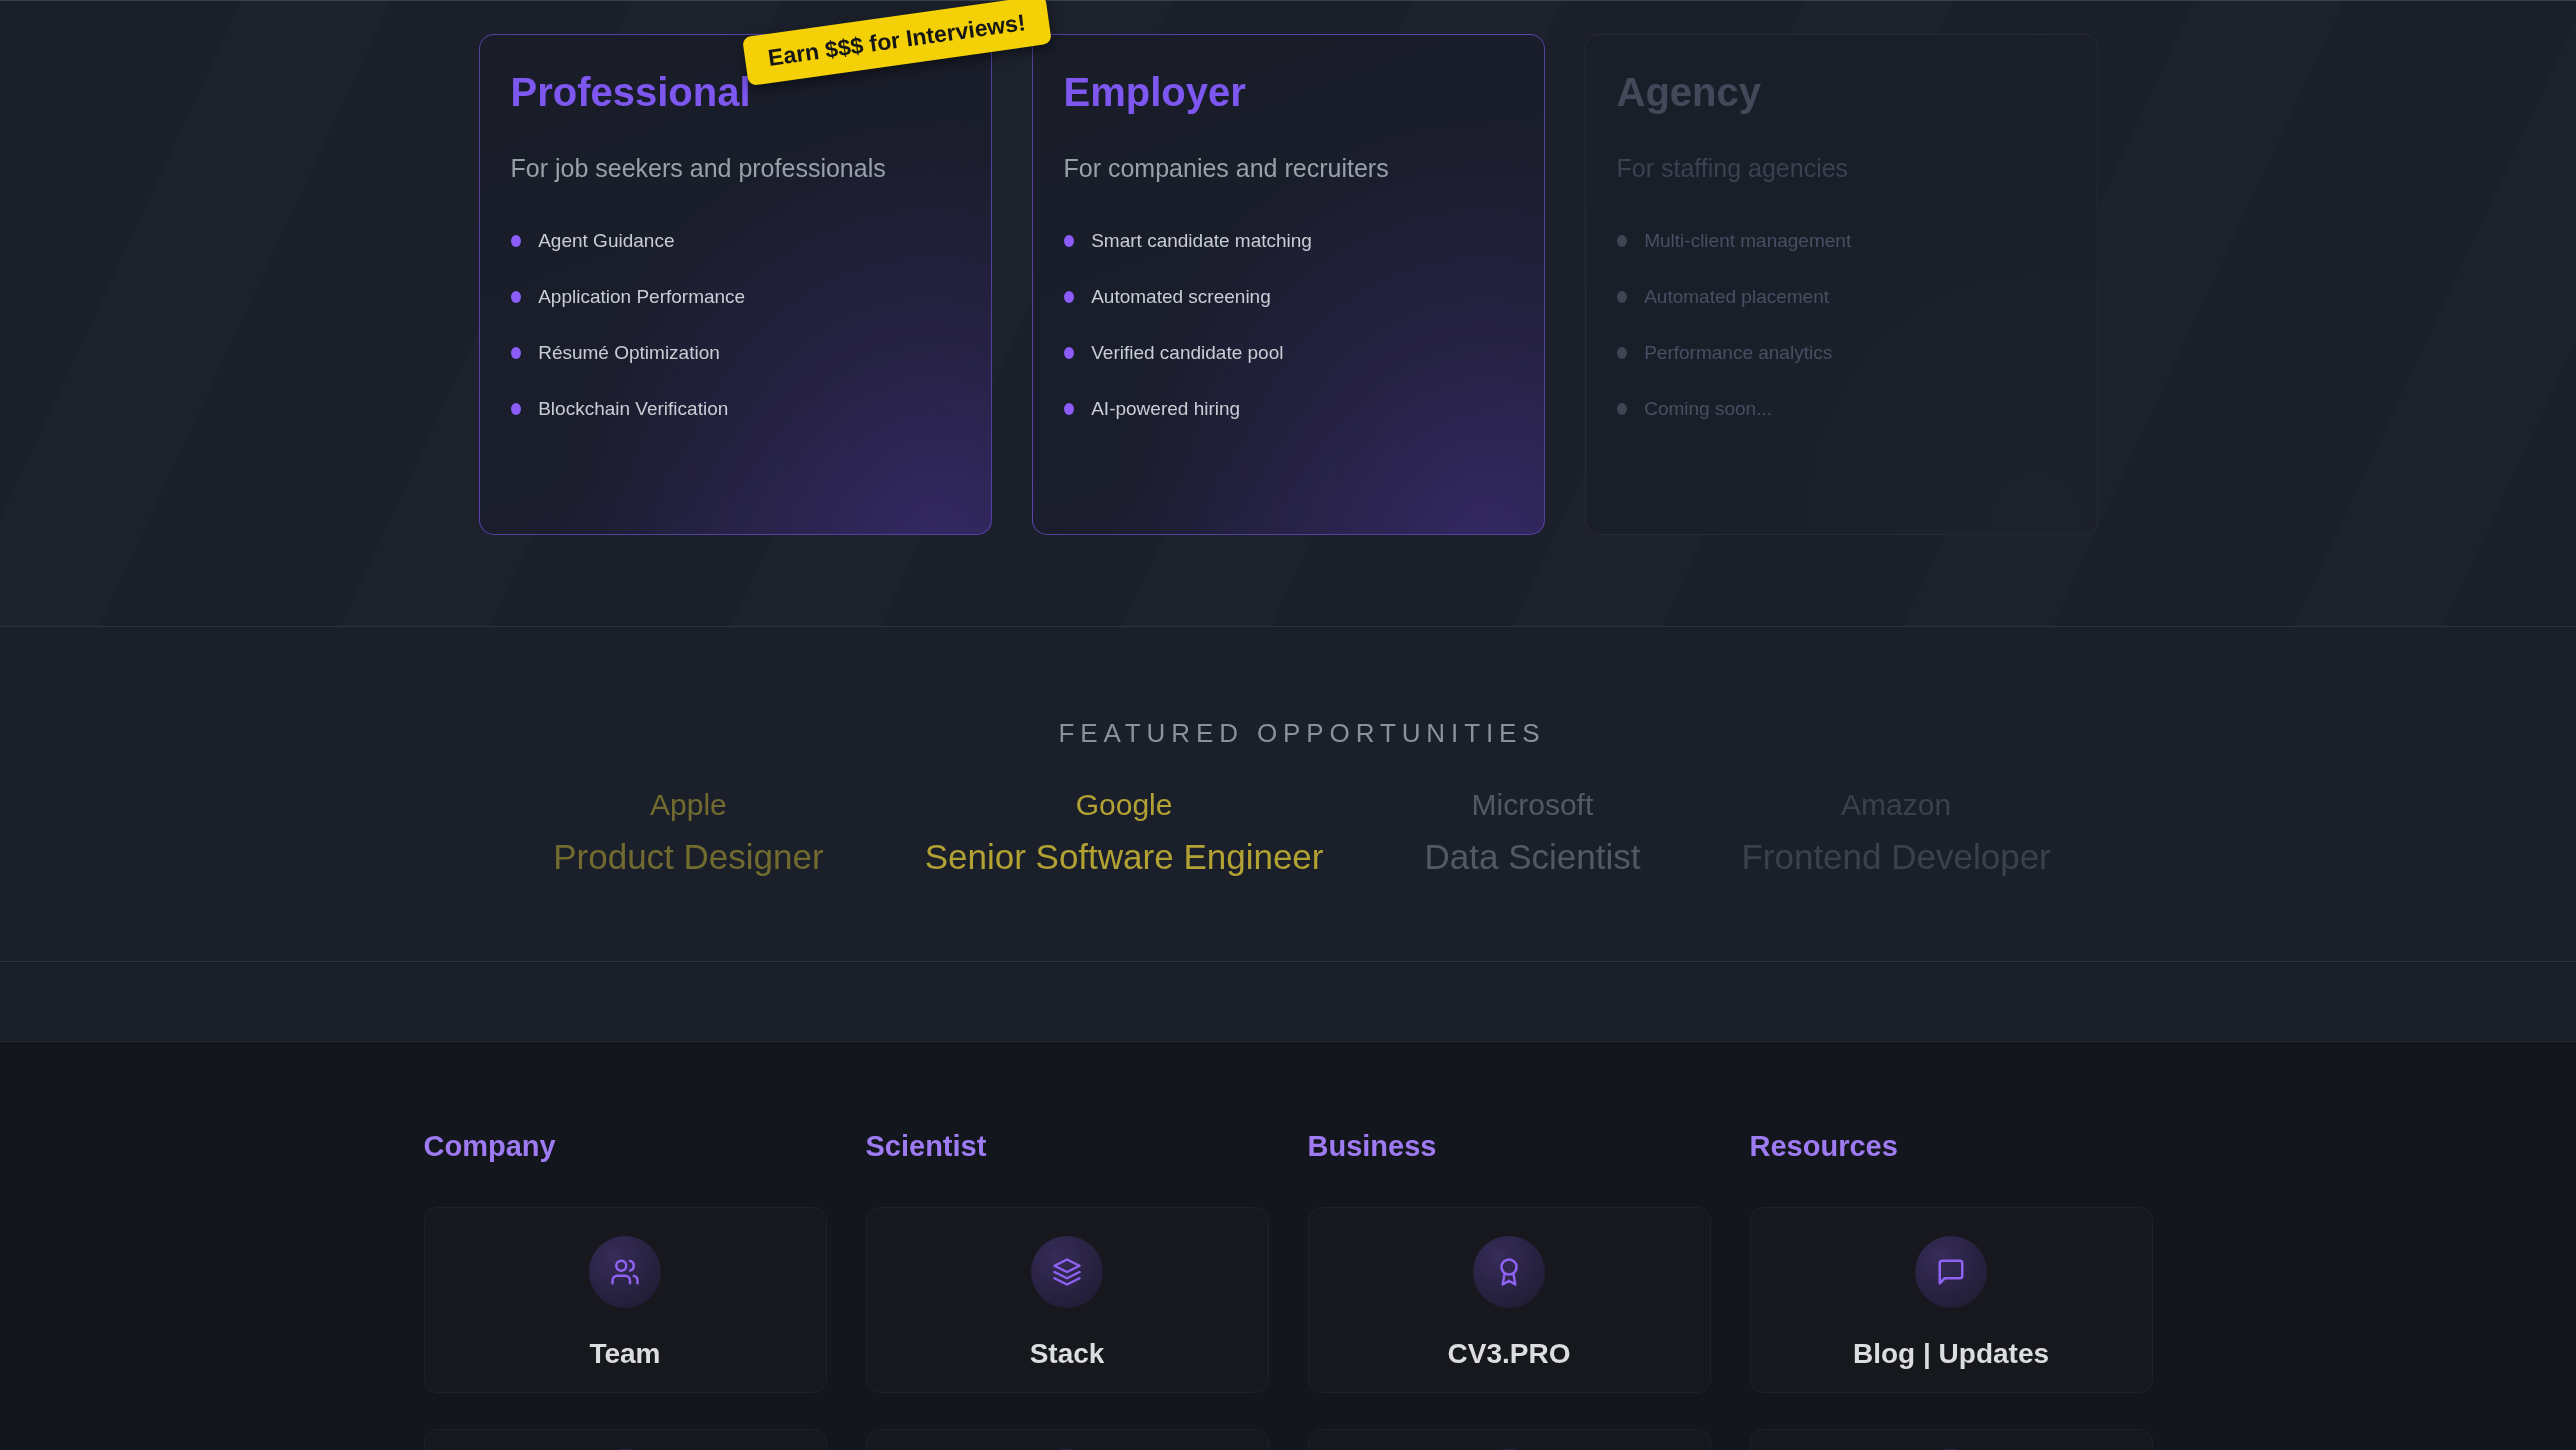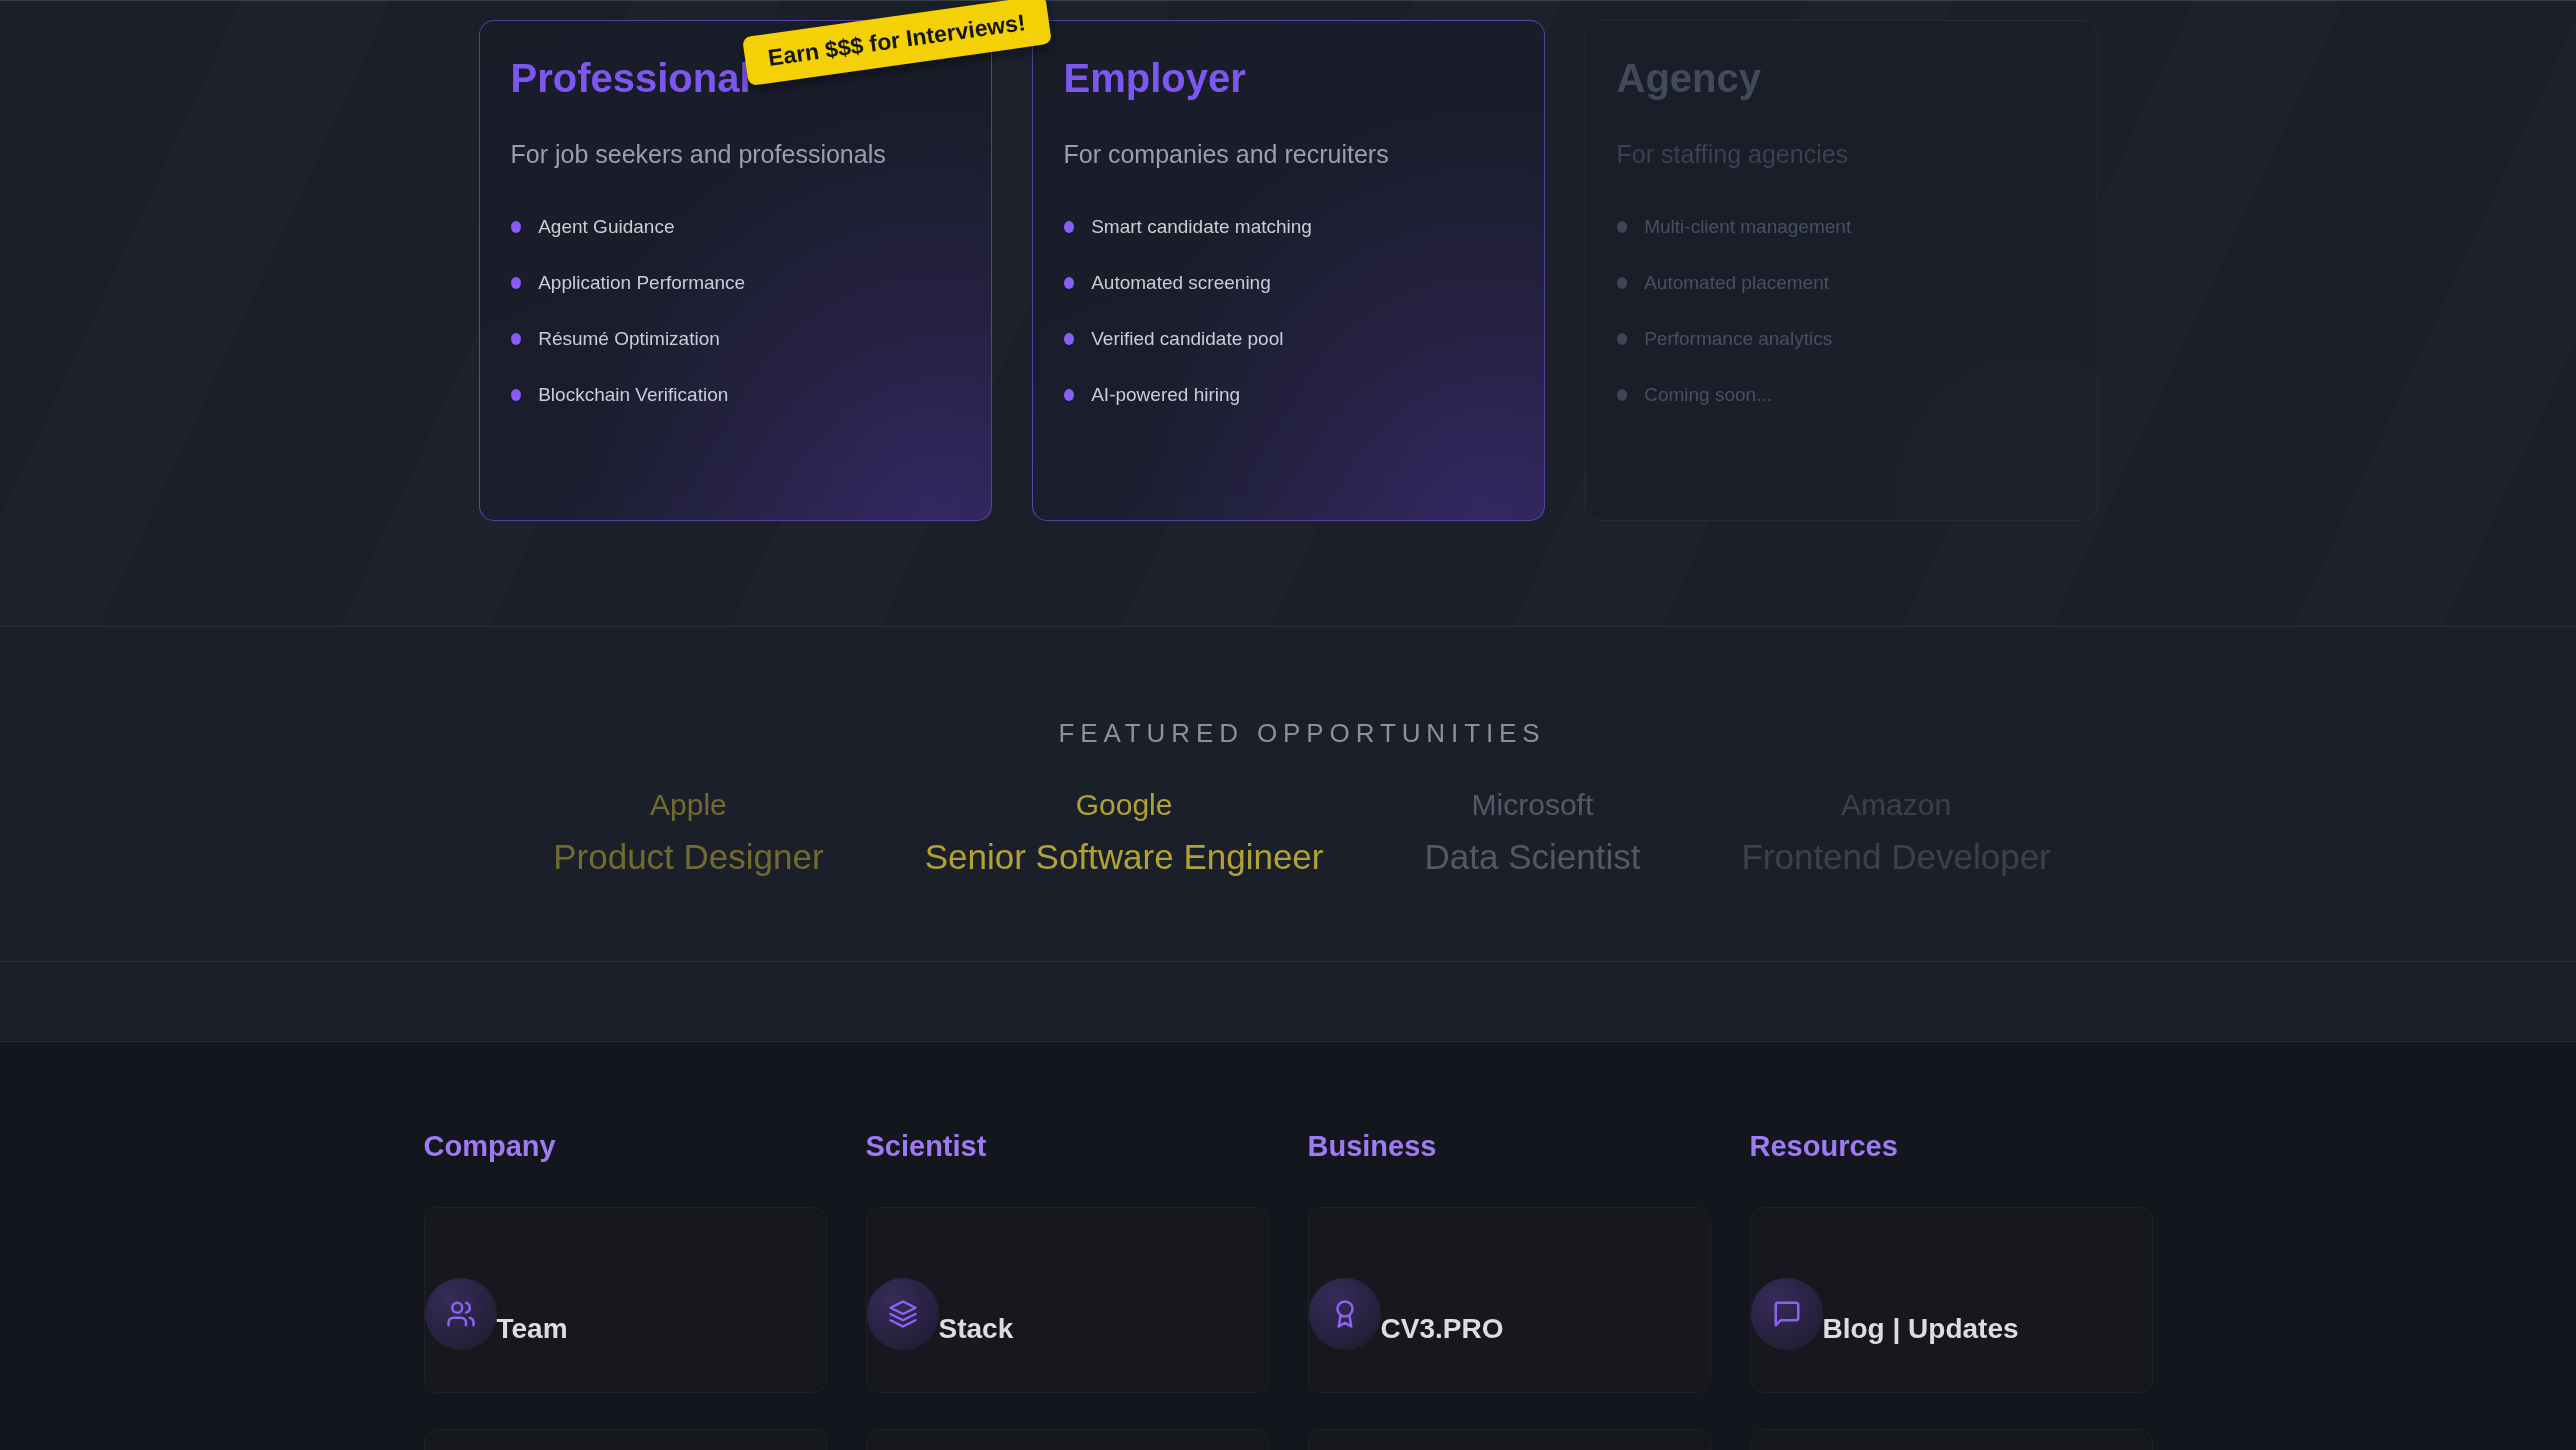--- a/index.html
+++ b/index.html
@@ -5,21 +5,21 @@
   * { margin:0; padding:0; box-sizing:border-box; }
   html,body { width:2576px; height:1450px; overflow:hidden; background:#1a1f2a;
     font-family:"Liberation Sans","DejaVu Sans",sans-serif; }
 
   
   .plans { position:relative; height:627px; border-top:1.7px solid #39404c;
     border-bottom:0.8px solid #2b313d;
     background:
       repeating-linear-gradient(115deg, transparent 0 219px, rgba(255,255,255,0.012) 219px 354px),
       #1a1f2a; }
-  .cards-row { display:flex; justify-content:center; gap:40px; padding-top:19px; }
+  .cards-row { display:flex; justify-content:center; gap:40px; padding-top:33px; }
   .plan-card { width:513px; height:501px; border-radius:15px; padding:35px 31px;
     border:1.7px solid rgba(123,86,230,0.62);
     background: radial-gradient(ellipse at 88% 98%, rgba(108,62,215,0.26), transparent 58%),
                 linear-gradient(160deg, #191d28 0%, #1a1d2c 70%, #20203a 100%); }
   .plan-card h2 { font-size:40px; font-weight:bold; color:#7e57f0; margin-bottom:39px; }
   .plan-card .desc { font-size:25px; color:#98a0aa; margin-bottom:47px; }
   .feature { display:flex; align-items:center; gap:17.7px; margin-bottom:34px; }
   .feature .dot { width:10px; height:11.8px; border-radius:50%; background:#8b5cf6; flex:none; }
   .feature .ftext { font-size:19px; color:#c9ced5; }
   .plan-card.disabled { border-color:rgba(255,255,255,0.05);
@@ -47,21 +47,21 @@
   .job.e3 { color:#99a1ae; opacity:0.26; }
 
   .band { height:80px; background:#1a1f2a; border-bottom:0.8px solid #262c36; }
 
   
   .footer { height:408px; background:#13161c; padding-top:88px; }
   .footer-grid { width:1729px; margin:0 auto; display:grid;
     grid-template-columns:repeat(4,1fr); column-gap:39px; }
   .footer-col h4 { font-size:29px; font-weight:bold; color:#9e7bf3; margin-bottom:44px; }
   .footer-card { height:186px; background:#16181e; border:0.8px solid #1f2228; border-radius:13.5px;
-    display:flex; flex-direction:row; align-items:center; padding-top:28px; margin-bottom:36px; }
+    display:flex; flex-direction:column; align-items:center; padding-top:28px; margin-bottom:36px; }
   .footer-card.partial { padding-top:18.5px; }
   .icon-circle { width:72px; height:72px; border-radius:50%; flex:none;
     background:radial-gradient(circle at 35% 28%, #362c59, #231e38 75%);
     display:flex; align-items:center; justify-content:center; color:#8f62f2; }
   .icon-circle svg { width:30px; height:30px; }
   .footer-card .label { margin-top:30px; font-size:28px; font-weight:bold; color:#dcddde; }
 </style>
 </head>
 <body>
 

